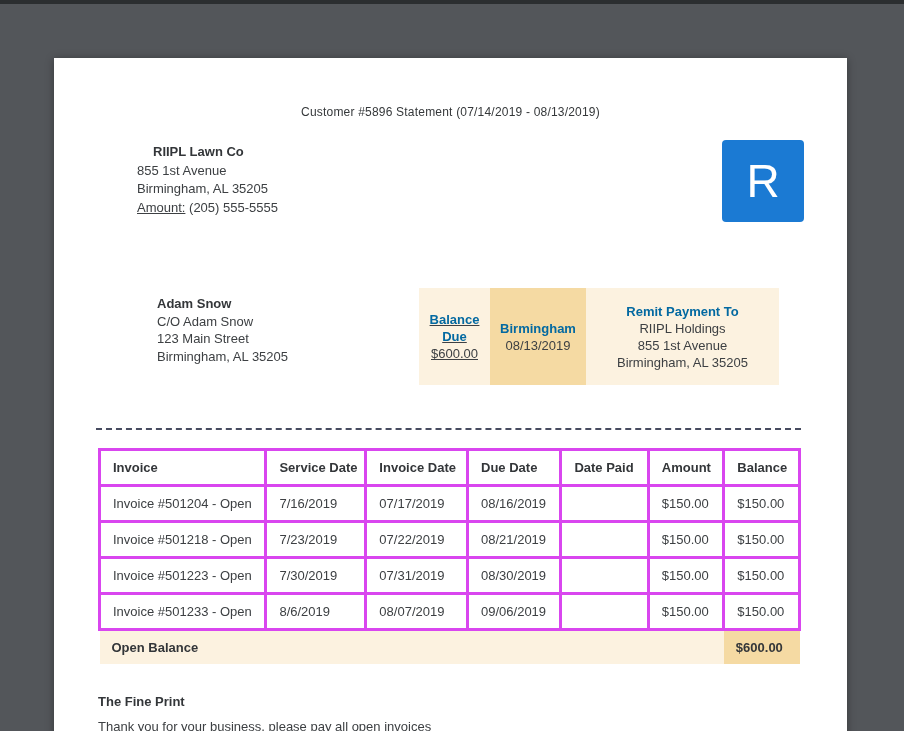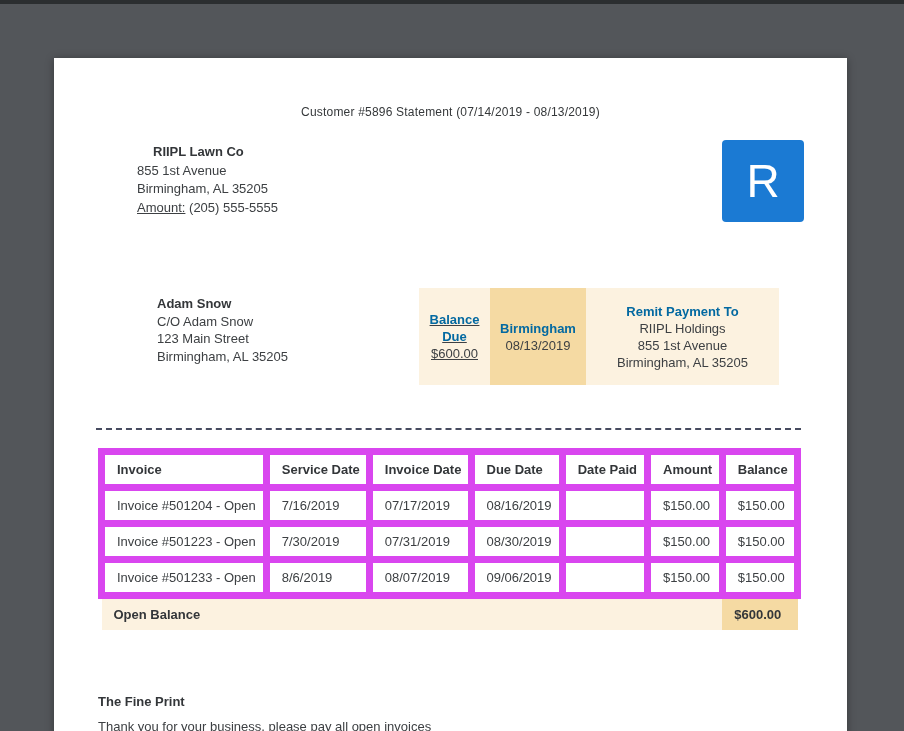--- a/index.html
+++ b/index.html
@@ -72,21 +72,21 @@
     border-top: 2px dashed #474b60;
   }
   table.invoice-table {
     position: absolute; left: 44px; top: 390px;
     width: 703px;
     border-collapse: collapse;
     font-size: 13px;
     color: #3d4043;
   }
   .invoice-table th, .invoice-table td {
-    border: 7px solid #d946ef;
+    border: 3px solid #d946ef;
     height: 36px;
     padding: 0 6px 0 12px;
     text-align: left;
     vertical-align: middle;
     font-weight: normal;
     white-space: nowrap;
   }
   .invoice-table th { font-weight: bold; color: #333639; }
   .col-invoice { width: 167px; }
   .col-service { width: 100px; }
@@ -175,20 +175,29 @@
       <tr>
         <td>Invoice #501204 - Open</td>
         <td>7/16/2019</td>
         <td>07/17/2019</td>
         <td>08/16/2019</td>
         <td></td>
         <td>$150.00</td>
         <td>$150.00</td>
       </tr>
       <tr>
+        <td>Invoice #501218 - Open</td>
+        <td>7/23/2019</td>
+        <td>07/22/2019</td>
+        <td>08/21/2019</td>
+        <td></td>
+        <td>$150.00</td>
+        <td>$150.00</td>
+      </tr>
+      <tr>
         <td>Invoice #501223 - Open</td>
         <td>7/30/2019</td>
         <td>07/31/2019</td>
         <td>08/30/2019</td>
         <td></td>
         <td>$150.00</td>
         <td>$150.00</td>
       </tr>
       <tr>
         <td>Invoice #501233 - Open</td>

